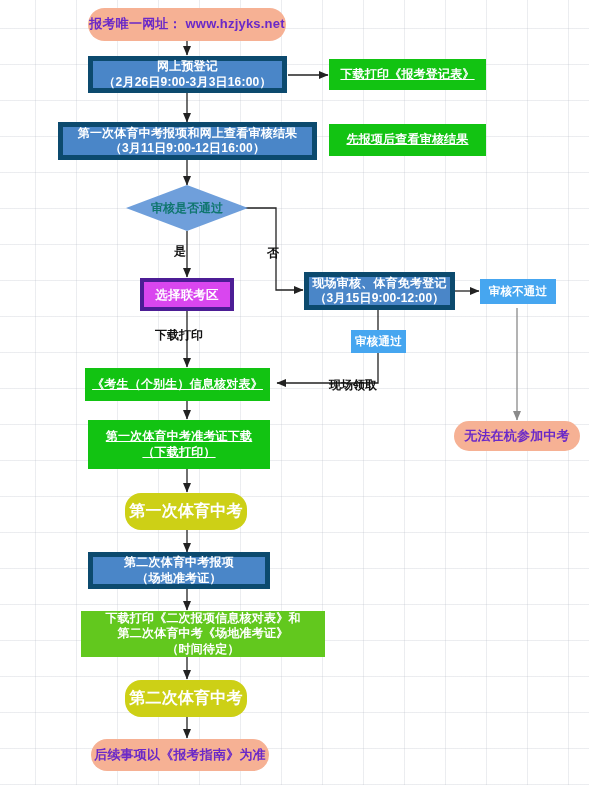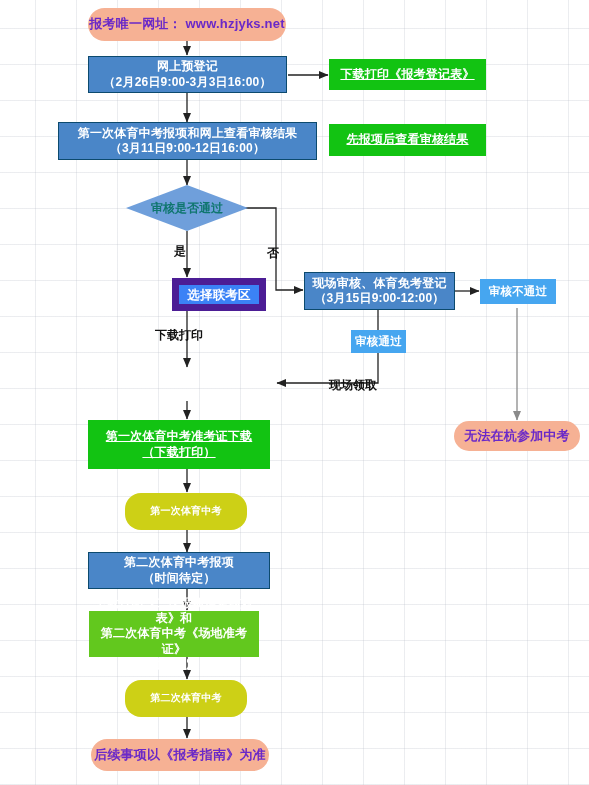--- a/index.html
+++ b/index.html
@@ -37,32 +37,31 @@
   
   .pill{
     border-radius:999px;
     background:#f6b194;
     color:#6a29c8;
     font-size:13px;
     font-weight:700;
   }
   .blue{
     background:#4a86c8;
-    border:1px solid #0c4a6e;
+    border:5px solid #0c4a6e;
     color:#ffffff;
     font-size:12px;
     font-weight:700;
   }
   .blue-sm{
-    background:#3b82f6;
-    border:7px solid #4c1d95;
+    background:#d946ef;
+    border:4px solid #4c1d95;
     color:#ffffff;
     font-size:12.5px;
     font-weight:700;
-    margin-left:32px;
   }
   .lightblue{
     background:#46a6f0;
     color:#ffffff;
     font-size:11.5px;
     font-weight:700;
   }
   .green{
     background:#12c312;
     color:#ffffff;
@@ -73,21 +72,21 @@
   .yellowgreen{
     background:#62c81e;
     color:#ffffff;
     font-size:12px;
     font-weight:700;
   }
   .olive{
     background:#cdd016;
     border-radius:16px;
     color:#ffffff;
-    font-size:10px;
+    font-size:16px;
     font-weight:700;
   }
   .diamond-wrap{
     position:absolute;
   }
   .diamond-box{
     position:absolute;left:0;top:0;width:100%;height:100%;
   }
   .diamond-label{
     position:absolute;left:0;top:0;width:100%;height:100%;
@@ -194,32 +193,33 @@
 （3月15日9:00-12:00）</div>
 
   <div class="node lightblue" style="left:480px;top:279px;width:76px;height:25px;">审核不通过</div>
 
   <div class="node lightblue" style="left:351px;top:330px;width:55px;height:23px;">审核通过</div>
 
   <div class="edge-label" style="left:155px;top:327px;">下载打印</div>
 
   <div class="edge-label" style="left:329px;top:377px;">现场领取</div>
 
+  <div class="node green" style="left:85px;top:368px;width:185px;height:33px;">《考生（个别生）信息核对表》</div>
 
   <div class="node pill" style="left:454px;top:421px;width:126px;height:30px;">无法在杭参加中考</div>
 
   <div class="node green" style="left:88px;top:420px;width:182px;height:49px;">第一次体育中考准考证下载
 （下载打印）</div>
 
   <div class="node olive" style="left:125px;top:493px;width:122px;height:37px;">第一次体育中考</div>
 
   <div class="node blue" style="left:88px;top:552px;width:182px;height:37px;">第二次体育中考报项
-（时间待定）</div>
-
-  <div class="node yellowgreen" style="left:89px;top:611px;width:170px;height:46px;font-family:Liberation Serif, serif;">下载打印《二次报项信息核对表》和
+（场地准考证）</div>
+
+  <div class="node yellowgreen" style="left:81px;top:611px;width:244px;height:46px;font-family:Liberation Serif, serif;">下载打印《二次报项信息核对表》和
 第二次体育中考《场地准考证》
 （时间待定）</div>
 
   <div class="node pill" style="left:91px;top:739px;width:178px;height:32px;">后续事项以《报考指南》为准</div>
 
   <div class="node olive" style="left:125px;top:680px;width:122px;height:37px;">第二次体育中考</div>
 
 </div>
 
 </body></html>

